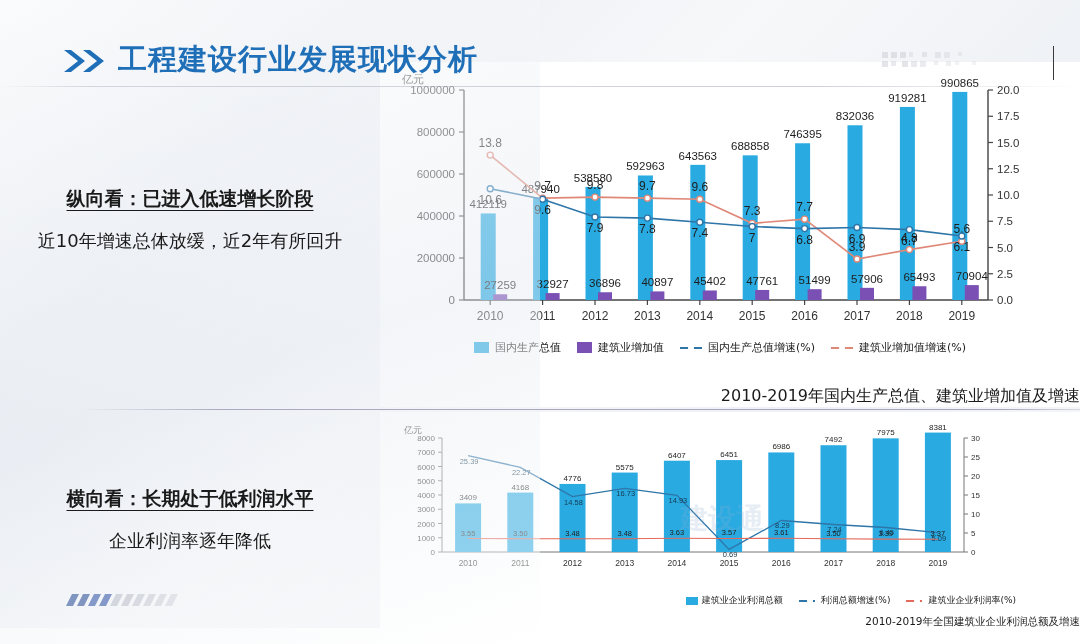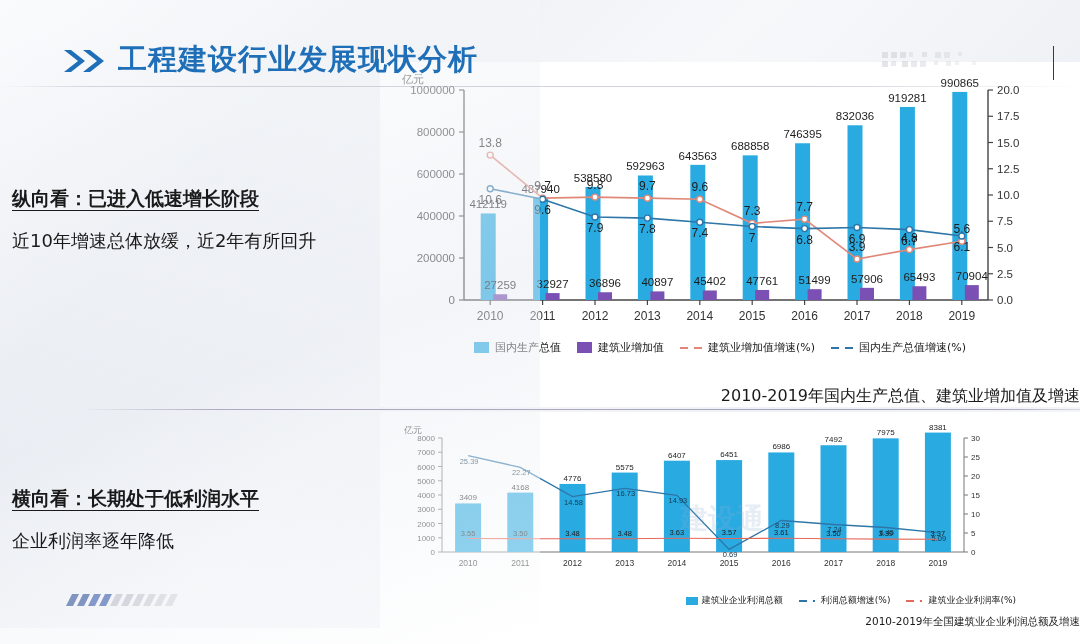--- a/index.html
+++ b/index.html
@@ -44,21 +44,21 @@
     font-family: "DejaVu Sans", "Liberation Sans", sans-serif;
   }
   #header-line {
     position: absolute; left: 0; top: 68px; width: 1080px; height: 1px;
     background: linear-gradient(to right, rgba(150,150,170,0) 0%, rgba(150,150,170,.35) 8%, rgba(150,150,170,.45) 75%, rgba(150,150,170,0) 100%);
   }
   #dot-deco { position: absolute; right: 78px; top: 34px; width: 120px; height: 16px; opacity: .5; }
   #right-rule { position: absolute; right: 26px; top: 28px; width: 1px; height: 34px; background: #3a3a3a; }
 
   
-  .left-block { position: absolute; left: 12px; width: 380px; z-index: 4; }
+  .left-block { position: absolute; left: 0; width: 380px; text-align: center; z-index: 4; }
   .lb-head {
     font-size: 19px; font-weight: bold; color: #1a1a1a;
     text-decoration: underline; text-underline-offset: 5px;
     font-family: "DejaVu Sans", "Liberation Sans", sans-serif;
     white-space: nowrap;
   }
   .lb-sub {
     margin-top: 17px; font-size: 18px; color: #1a1a1a;
     font-family: "DejaVu Sans", "Liberation Sans", sans-serif;
     white-space: nowrap;
@@ -314,26 +314,26 @@
   <div class="legend-row" id="legend-top" style="left:392px; top:340px; width:672px; justify-content:center;">
       <div class="legend-item">
         <span class="lg-swatch" style="background: rgb(41, 171, 226);"></span>
         <span class="lg-text">国内生产总值</span>
       </div>
       <div class="legend-item">
         <span class="lg-swatch" style="background: rgb(123, 80, 181);"></span>
         <span class="lg-text">建筑业增加值</span>
       </div>
       <div class="legend-item">
+        <span class="lg-line" style="background: rgb(46, 117, 168);"></span>
+        <span class="lg-text">国内生产总值增速(%)</span>
+      </div>
+      <div class="legend-item">
         <span class="lg-line" style="background: rgb(224, 136, 120);"></span>
         <span class="lg-text">建筑业增加值增速(%)</span>
-      </div>
-      <div class="legend-item">
-        <span class="lg-line" style="background: rgb(46, 117, 168);"></span>
-        <span class="lg-text">国内生产总值增速(%)</span>
       </div>
     </div>
 
   <div class="caption" id="cap-top">2010-2019年国内生产总值、建筑业增加值及增速</div>
 
   <div class="chart" id="chart-bot" style="left:396px; top:424px; width:636px; height:160px;">
     <div class="unit-label" style="left:8px; top:0px; font-size:9px;">亿元</div>
     <svg id="svg-bot" viewBox="0 0 636 160" style="position:absolute;left:0;top:0;width:636px;height:160px;">
         <line x1="46" y1="14" x2="46" y2="128" stroke="#777" stroke-width="1"></line>
         <line x1="46" y1="128" x2="568" y2="128" stroke="#777" stroke-width="1"></line>

